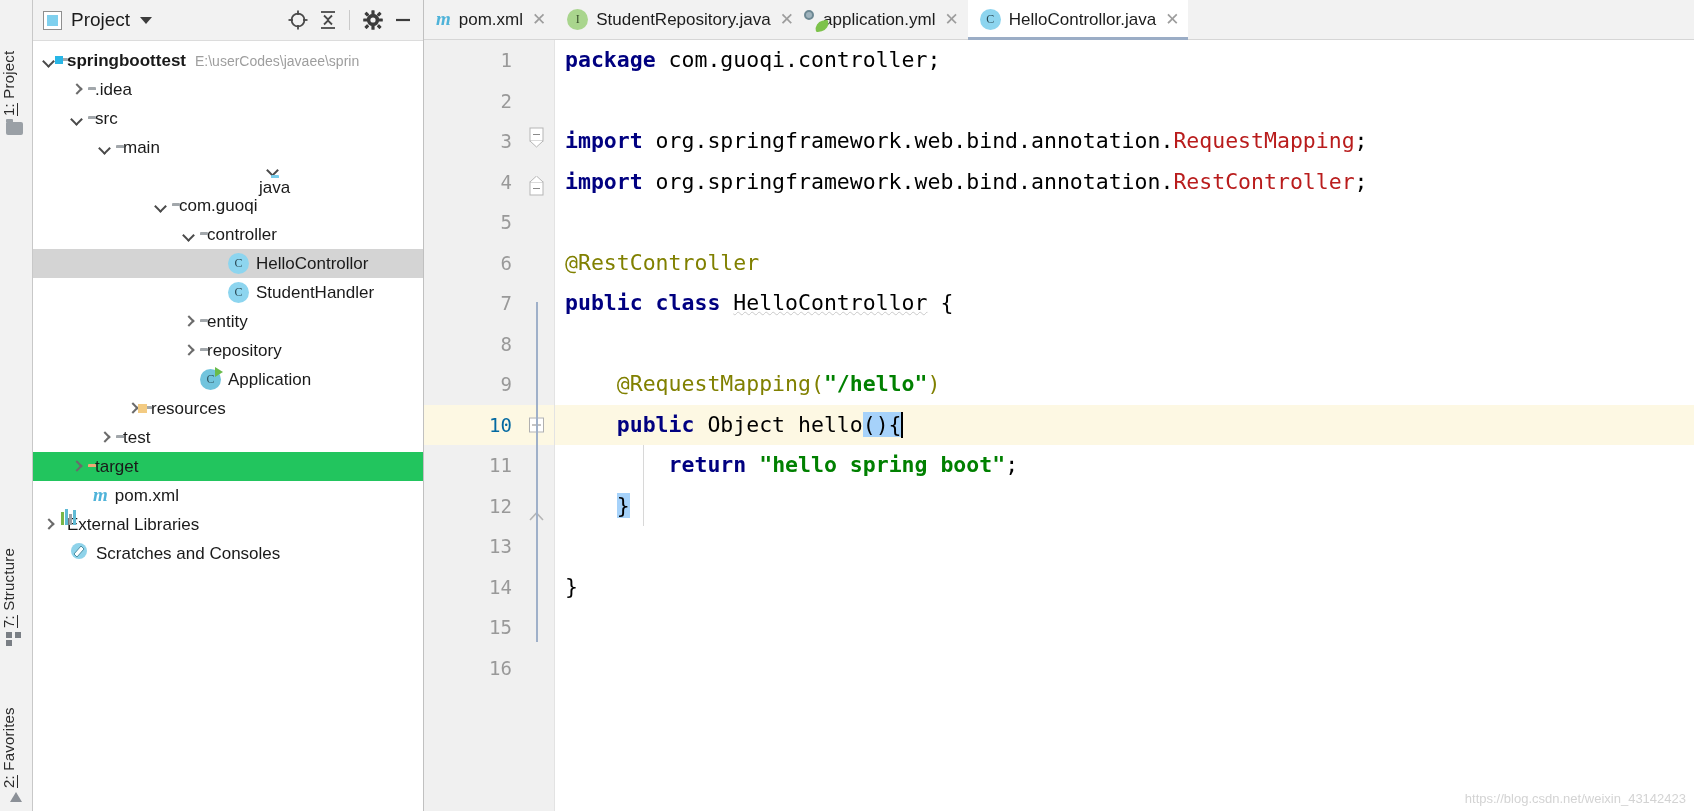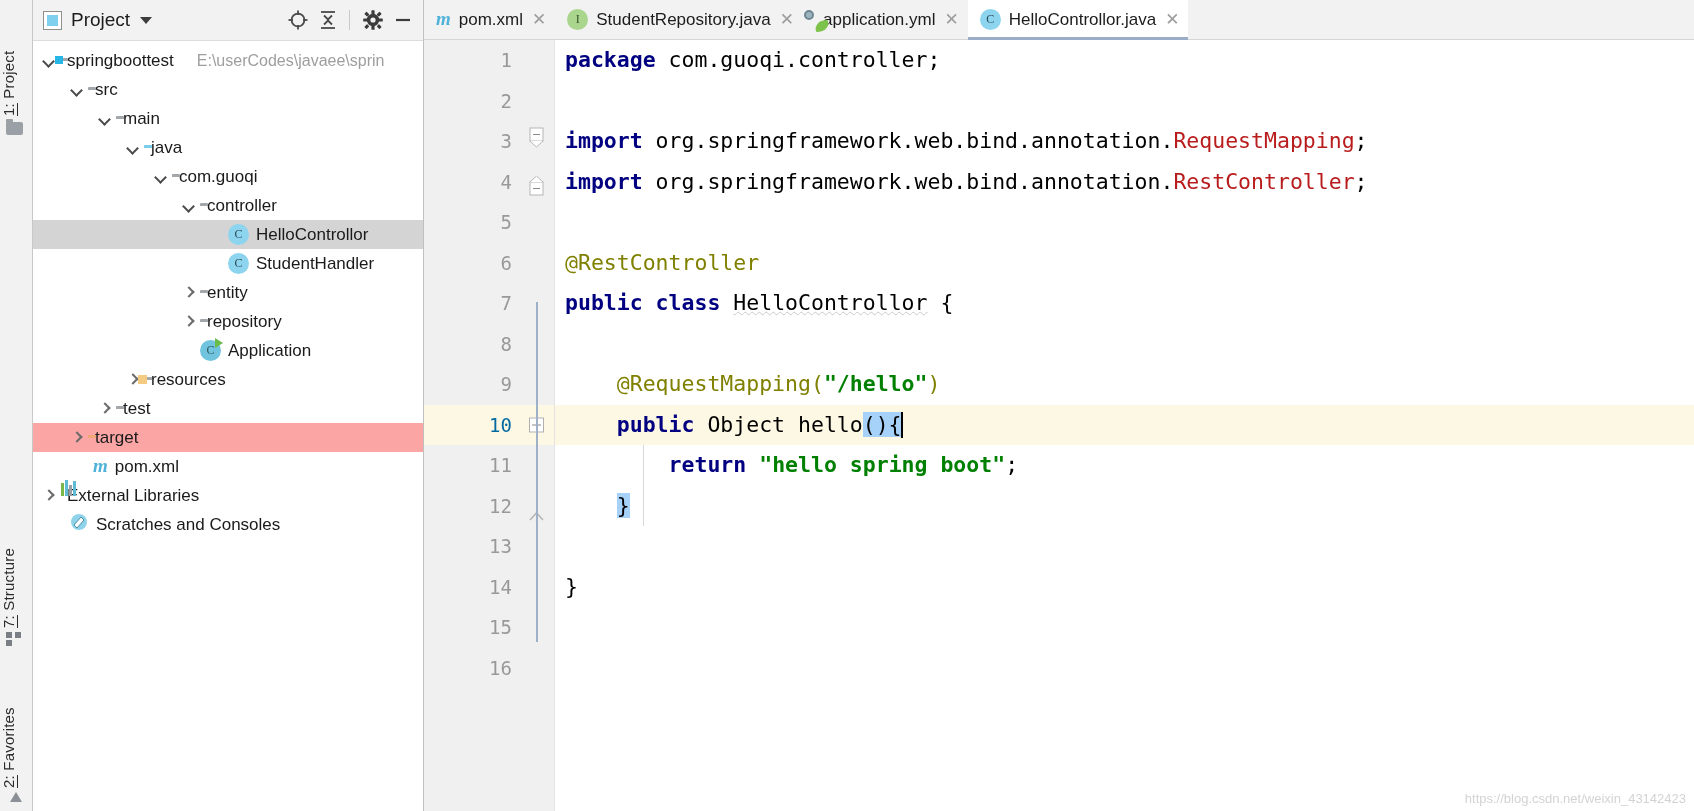--- a/index.html
+++ b/index.html
@@ -121,21 +121,21 @@
     color: #1a1a1a;
   }
   .row {
     height: 29px;
     display: flex;
     align-items: center;
     white-space: nowrap;
     padding-left: 8px;
   }
   .row.selected { background: #d4d4d4; }
-  .row.tinted   { background: #fca5a5; text-align: center; }
+  .row.tinted   { background: #22c55e; text-align: center; }
   .arrow {
     width: 16px; height: 16px;
     flex: 0 0 16px;
     position: relative;
     margin-right: 3px;
   }
   .arrow.right:before {
     content: ""; position: absolute; left: 4px; top: 3px;
     width: 6px; height: 6px;
     border-right: 2.4px solid #6b6b6b;
@@ -222,22 +222,22 @@
   }
   .ic-iml:after {
     content:""; position:absolute; right:-1px; bottom:-1px;
     width: 8px; height: 8px; background: #3c3f41;
   }
   .ic-lib { width: 20px; height: 16px; position: relative; }
   .ic-lib i {
     position: absolute; bottom: 0; width: 3px;
   }
   .name { padding-left: 1px; }
-  .name.bold { font-weight: normal; }
-  .path-dim { color: #9e9e9e; margin-left: 23px; font-size: 16px; }
+  .name.bold { font-weight: bold; }
+  .path-dim { color: #9e9e9e; margin-left: 9px; font-size: 14px; }
 
   
   .editor-area {
     flex: 1 1 auto;
     display: flex; flex-direction: column;
     background: #ffffff;
     min-width: 0;
     position: relative;
   }
   .tabbar {
@@ -480,34 +480,39 @@
 
     <div class="tree">
 
       <div class="row" style="padding-left:8px;">
         <span class="arrow down"></span>
         <span class="ico"><span class="ic-folder"><i class="badge-sq"></i></span></span>
         <span class="name bold">springboottest</span>
         <span class="path-dim">E:\userCodes\javaee\sprin</span>
       </div>
 
+      <div class="row" style="padding-left:36px;">
+        <span class="arrow right"></span>
+        <span class="ico"><span class="ic-folder"></span></span>
+        <span class="name">.idea</span>
+      </div>
 
       <div class="row" style="padding-left:36px;">
         <span class="arrow down"></span>
         <span class="ico"><span class="ic-folder"></span></span>
         <span class="name">src</span>
       </div>
 
       <div class="row" style="padding-left:64px;">
         <span class="arrow down"></span>
         <span class="ico"><span class="ic-folder"></span></span>
         <span class="name">main</span>
       </div>
 
-      <div class="row" style="padding-left:92px;">
+      <div class="row" style="padding-left:92px;flex-direction:column;">
         <span class="arrow down"></span>
         <span class="ico"><span class="ic-folder blue"></span></span>
         <span class="name">java</span>
       </div>
 
       <div class="row" style="padding-left:120px;">
         <span class="arrow down"></span>
         <span class="ico"><span class="ic-pkg"></span></span>
         <span class="name">com.guoqi</span>
       </div>

